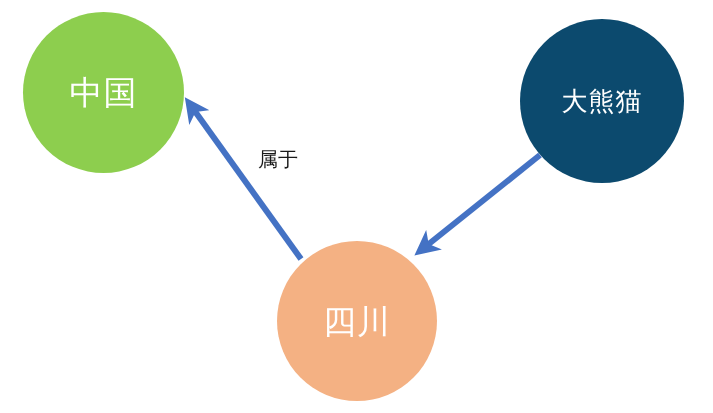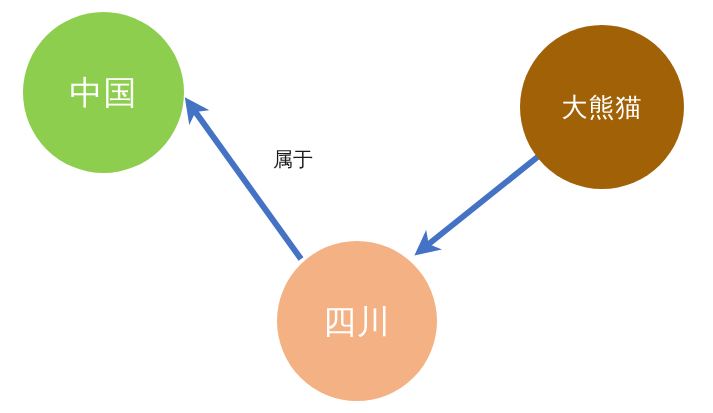--- a/index.html
+++ b/index.html
@@ -45,24 +45,24 @@
     left: 23px;
     top: 12px;
     width: 161px;
     height: 161px;
     background: #8DCE4E;
   }
   #node-china .node-label { font-size: 33px; }
 
   #node-panda {
     left: 520px;
-    top: 25px;
+    top: 19px;
     width: 164px;
     height: 164px;
-    background: #a16207;
+    background: #0c4a6e;
     align-items: center;
   }
   #node-panda .node-label { font-size: 26px; }
 
   #node-sichuan {
     left: 277px;
     top: 241px;
     width: 160px;
     height: 160px;
     background: #F4B183;
@@ -71,21 +71,21 @@
 
   .edge-label {
     position: absolute;
     color: #1a1a1a;
     font-size: 20px;
     line-height: 1;
     white-space: nowrap;
     user-select: none;
   }
   #edge-label-belongs-to {
-    left: 273px;
+    left: 258px;
     top: 149px;
   }
   #edge-label-characteristic {
     left: 479px;
     top: 220px;
   }
 </style>
 </head>
 <body>
 

